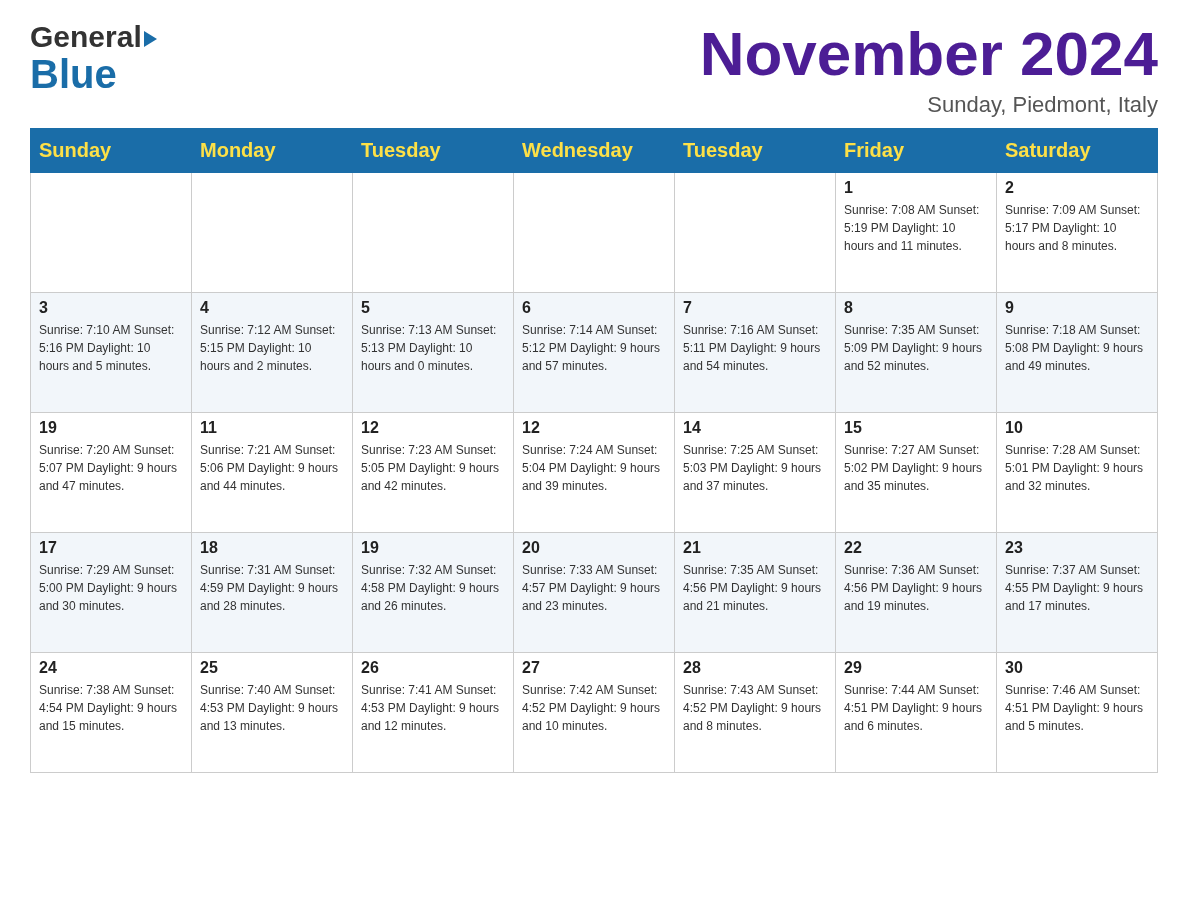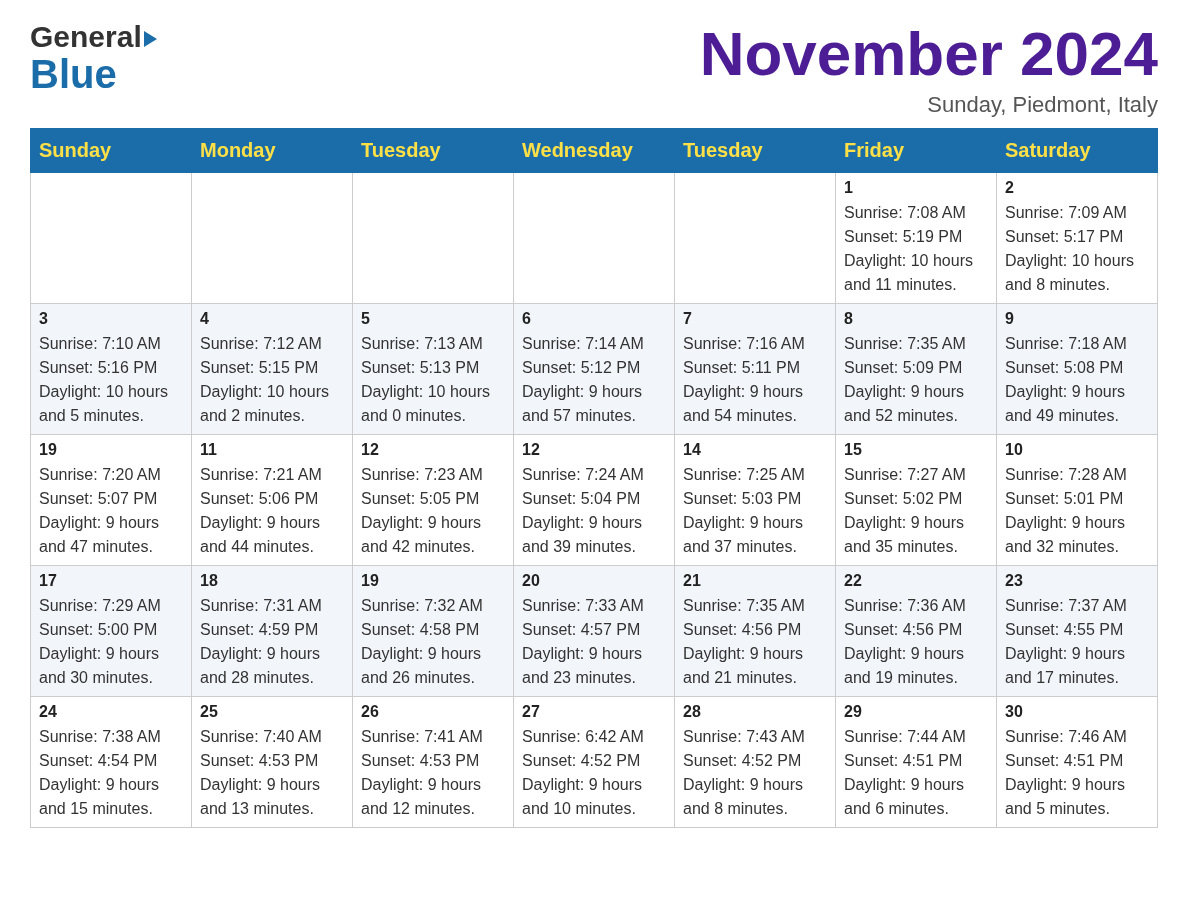--- a/index.html
+++ b/index.html
@@ -57,21 +57,21 @@
       min-height: 110px;
       height: 120px;
     }
     .day-number {
       font-size: 16px;
       font-weight: bold;
       color: #222;
       margin-bottom: 4px;
     }
     .day-info {
-      font-size: 16px;
+      font-size: 12px;
       color: #333;
       line-height: 1.5;
     }
     .empty-cell {
       background: #f9f9f9;
     }
     tr:nth-child(even) td {
       background-color: #f2f6fa;
     }
     tr:nth-child(odd) td {
@@ -306,21 +306,21 @@
         </td>
         <td>
           <div class="day-number">26</div>
           <div class="day-info">Sunrise: 7:41 AM
 Sunset: 4:53 PM
 Daylight: 9 hours
 and 12 minutes.</div>
         </td>
         <td>
           <div class="day-number">27</div>
-          <div class="day-info">Sunrise: 6:42 AM
+          <div class="day-info">Sunrise: 7:42 AM
 Sunset: 4:52 PM
 Daylight: 9 hours
 and 10 minutes.</div>
         </td>
         <td>
           <div class="day-number">28</div>
           <div class="day-info">Sunrise: 7:43 AM
 Sunset: 4:52 PM
 Daylight: 9 hours
 and 8 minutes.</div>

